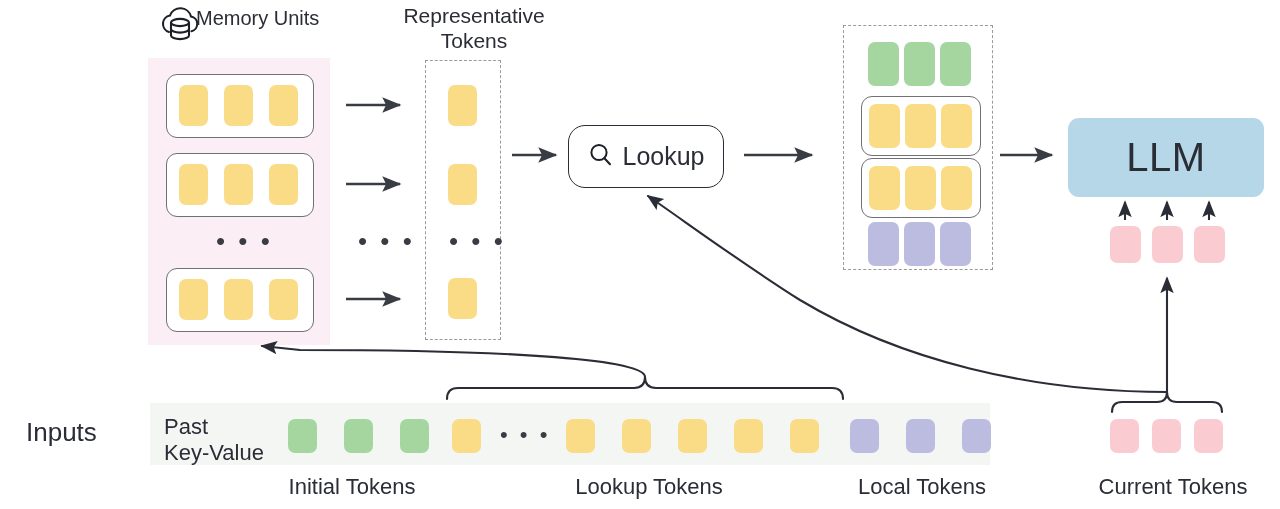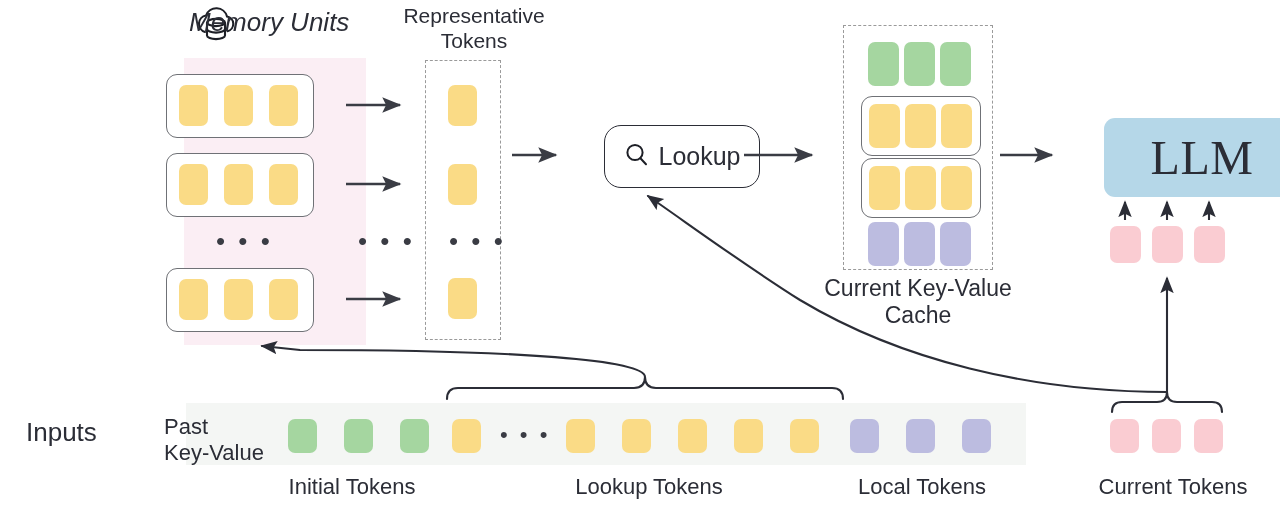--- a/index.html
+++ b/index.html
@@ -1,18 +1,18 @@
 <!DOCTYPE html>
 <html><head>
 <meta charset="utf-8">
 <style>
   html,body{margin:0;padding:0;background:#ffffff;}
   body{font-family:"Liberation Sans", sans-serif;color:#2b2d36;}
   #stage{position:relative;width:1280px;height:509px;overflow:hidden;background:#fff;}
-  .abs{position:absolute;margin-left:36px;}
+  .abs{position:absolute;}
   .lbl{position:absolute;color:#2b2d36;line-height:1.18;white-space:pre;}
   .center{text-align:center;}
 
   
   #ctx-mem-bg{left:148px;top:58px;width:182px;height:287px;background:#FBEEF4;}
   #inputs-bg{left:150px;top:403px;width:840px;height:62px;background:#F4F6F4;}
 
   
   .mem-unit{position:absolute;border:1.4px solid #6f7176;border-radius:11px;background:#ffffff;}
   .tok{position:absolute;border-radius:7px;}
@@ -25,21 +25,21 @@
   .dashed{position:absolute;border:1.7px dashed #9a9a9a;background:transparent;}
 
   
   #lookup{left:568px;top:125px;width:154px;height:61px;border:1.8px solid #2b2d36;border-radius:17px;
           background:#fff;display:flex;align-items:center;justify-content:center;gap:7px;}
   #lookup .lk-txt{font-size:25px;color:#2b2d36;}
 
   
   #llm{left:1068px;top:118px;width:196px;height:79px;background:#B5D7E8;border-radius:11px;
        display:flex;align-items:center;justify-content:center;}
-  #llm span{font-size:48px;color:#2b2d36;letter-spacing:.5px;font-family:Liberation Serif, serif;}
+  #llm span{font-size:40px;color:#2b2d36;letter-spacing:.5px;}
 
   .dots{position:absolute;color:#3a3c44;font-size:26px;letter-spacing:3px;line-height:1;}
 
   svg.overlay{position:absolute;left:0;top:0;width:1280px;height:509px;pointer-events:none;}
 </style>
 </head>
 <body>
 
 <div id="stage">
 
@@ -49,21 +49,21 @@
   <div class="lbl" style="left:26px;top:417px;font-size:26px;">Inputs</div>
 
   <div class="abs" style="left:158px;top:4px;width:44px;height:44px;">
     <svg width="44" height="44" viewBox="0 0 44 44">
       <path d="M11 28 A8.5 8.5 0 0 1 12 11.5 A11 11 0 0 1 33 12.5 A7.5 7.5 0 0 1 33.5 27.2" fill="none" stroke="#1d1f26" stroke-width="2.1" stroke-linecap="round"></path>
       <ellipse cx="22" cy="18.5" rx="9" ry="3.6" fill="none" stroke="#1d1f26" stroke-width="2.1"></ellipse>
       <path d="M13 18.5 V31.5 A9 3.6 0 0 0 31 31.5 V18.5" fill="none" stroke="#1d1f26" stroke-width="2.1"></path>
       <path d="M13 25 A9 3.6 0 0 0 31 25" fill="none" stroke="#1d1f26" stroke-width="2.1"></path>
     </svg>
   </div>
-  <div class="lbl" style="left:189px;top:7px;font-size:26px;font-style:italic;">Memory Units</div>
+  <div class="lbl" style="left:196px;top:7px;font-size:20px;">Memory Units</div>
 
   <div class="mem-unit" style="left:166px;top:74px;width:146px;height:62px;">
     <div class="tok y" style="left:12px;top:10px;width:29px;height:41px;"></div>
     <div class="tok y" style="left:57px;top:10px;width:29px;height:41px;"></div>
     <div class="tok y" style="left:102px;top:10px;width:29px;height:41px;"></div>
   </div>
   <div class="mem-unit" style="left:166px;top:153px;width:146px;height:62px;">
     <div class="tok y" style="left:12px;top:10px;width:29px;height:41px;"></div>
     <div class="tok y" style="left:57px;top:10px;width:29px;height:41px;"></div>
     <div class="tok y" style="left:102px;top:10px;width:29px;height:41px;"></div>
@@ -108,22 +108,20 @@
 
   <div class="mem-unit" style="left:861px;top:158px;width:118px;height:58px;">
     <div class="tok y" style="left:7px;top:7px;width:31px;height:44px;"></div>
     <div class="tok y" style="left:43px;top:7px;width:31px;height:44px;"></div>
     <div class="tok y" style="left:79px;top:7px;width:31px;height:44px;"></div>
   </div>
 
   <div class="tok p" style="left:868px;top:222px;width:31px;height:44px;"></div>
   <div class="tok p" style="left:904px;top:222px;width:31px;height:44px;"></div>
   <div class="tok p" style="left:940px;top:222px;width:31px;height:44px;"></div>
-  <div class="lbl center" style="left:820px;top:275px;width:196px;font-size:23px;">Current Key-Value
-Cache</div>
 
   <div class="abs" id="llm">
     <span>LLM</span>
   </div>
   <div class="tok r" style="left:1110px;top:226px;width:31px;height:37px;"></div>
   <div class="tok r" style="left:1152px;top:226px;width:31px;height:37px;"></div>
   <div class="tok r" style="left:1194px;top:226px;width:31px;height:37px;"></div>
 
   <div class="lbl" style="left:164px;top:414px;font-size:22px;">Past
 Key-Value</div>

